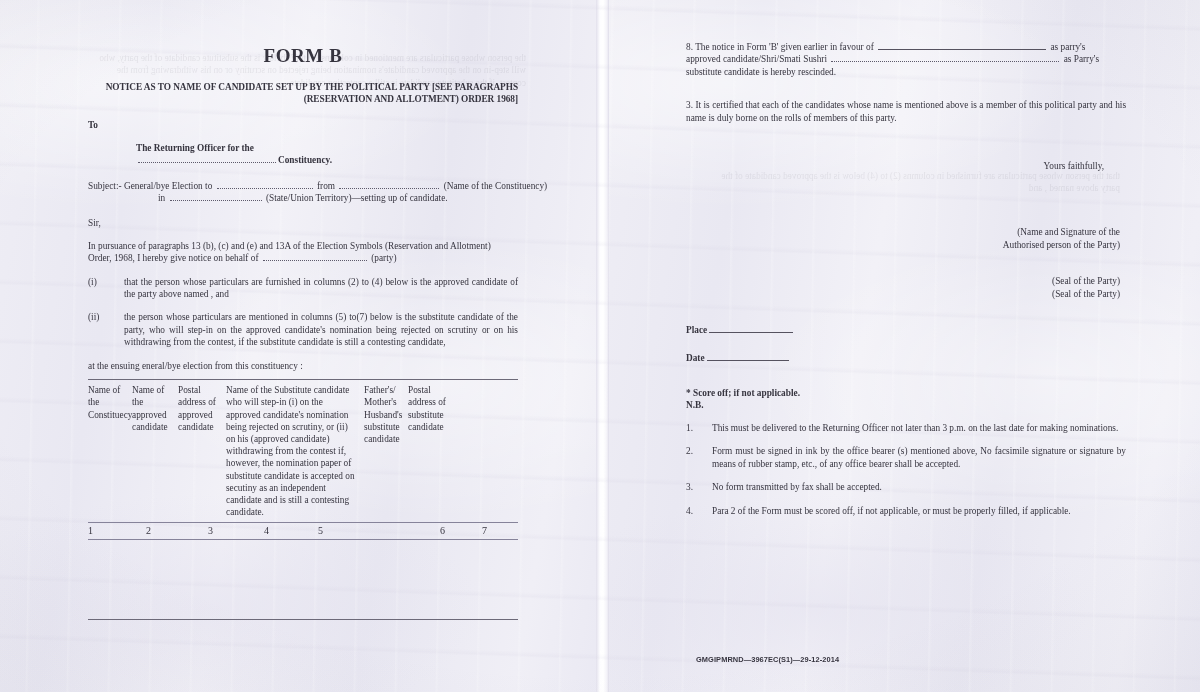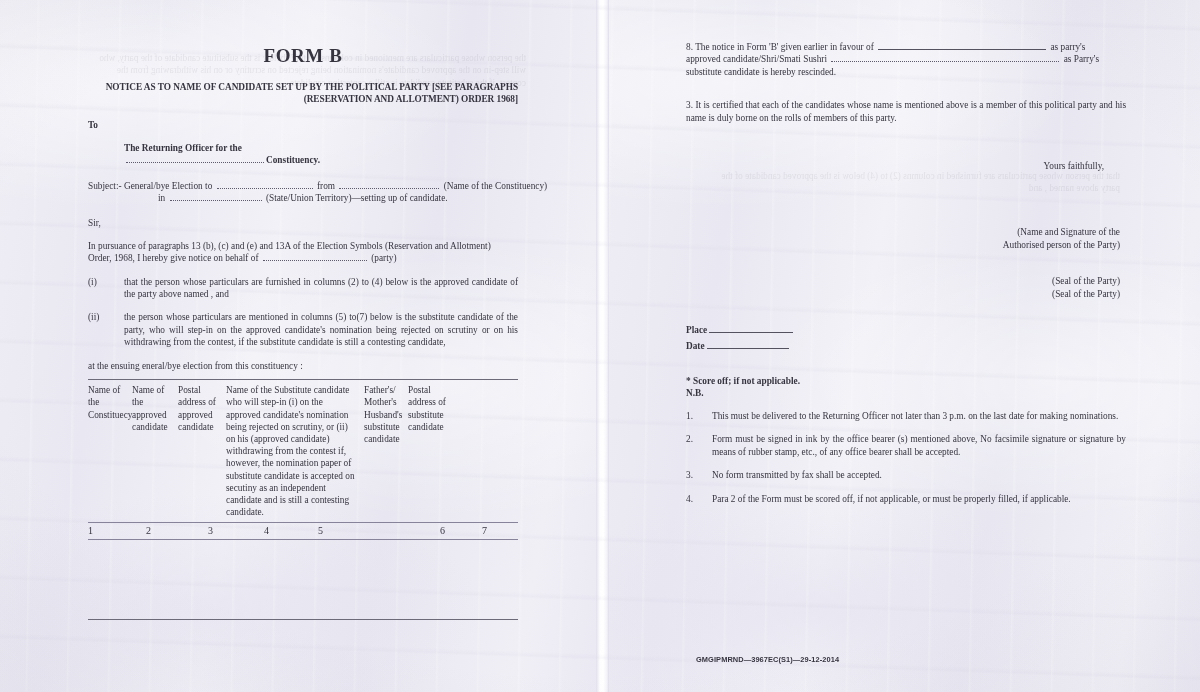--- a/index.html
+++ b/index.html
@@ -155,21 +155,21 @@
 
     <div class="ttl" style="margin-top:38px;">FORM B</div>
 
     <div class="subttl" style="margin-top:14px;">
       <div>NOTICE AS TO NAME OF CANDIDATE SET UP BY THE POLITICAL PARTY  [SEE PARAGRAPHS</div>
       <div>(RESERVATION AND ALLOTMENT) ORDER 1968]</div>
     </div>
 
     <div class="p b" style="margin-top:14px;">To</div>
 
-    <div style="margin-top:10px; margin-left:36px;">
+    <div style="margin-top:10px; margin-left:48px;">
       <div class="p b">The Returning Officer for the</div>
       <div class="p">
         <span class="dots" style="width:138px;"></span><span class="b">Constituency.</span>
       </div>
     </div>
 
     <div class="row" style="margin-top:13px;">
       <div class="p" style="width:36px; flex:none;">Subject:-</div>
       <div class="p" style="flex:1;">
         <div class="nowrap">
@@ -262,21 +262,21 @@
 
     <div class="sig" style="margin-top:24px; padding-right:6px;">
       <div>(Seal of the Party)</div>
       <div>(Seal of the Party)</div>
     </div>
 
     <div style="margin-top:24px;">
       <div class="p b">
         <span>Place</span><span class="solidline" style="width:84px;"></span>
       </div>
-      <div class="p b" style="margin-top:4px;">
+      <div class="p b" style="margin-top:16px;">
         <span>Date</span><span class="solidline" style="width:82px;"></span>
       </div>
     </div>
 
     <div class="p b" style="margin-top:22px;">* Score off; if not applicable.</div>
 
     <div class="p b" style="">N.B.</div>
 
     <div style="margin-top:10px;">
       <div class="note" style="margin-top:0;">

